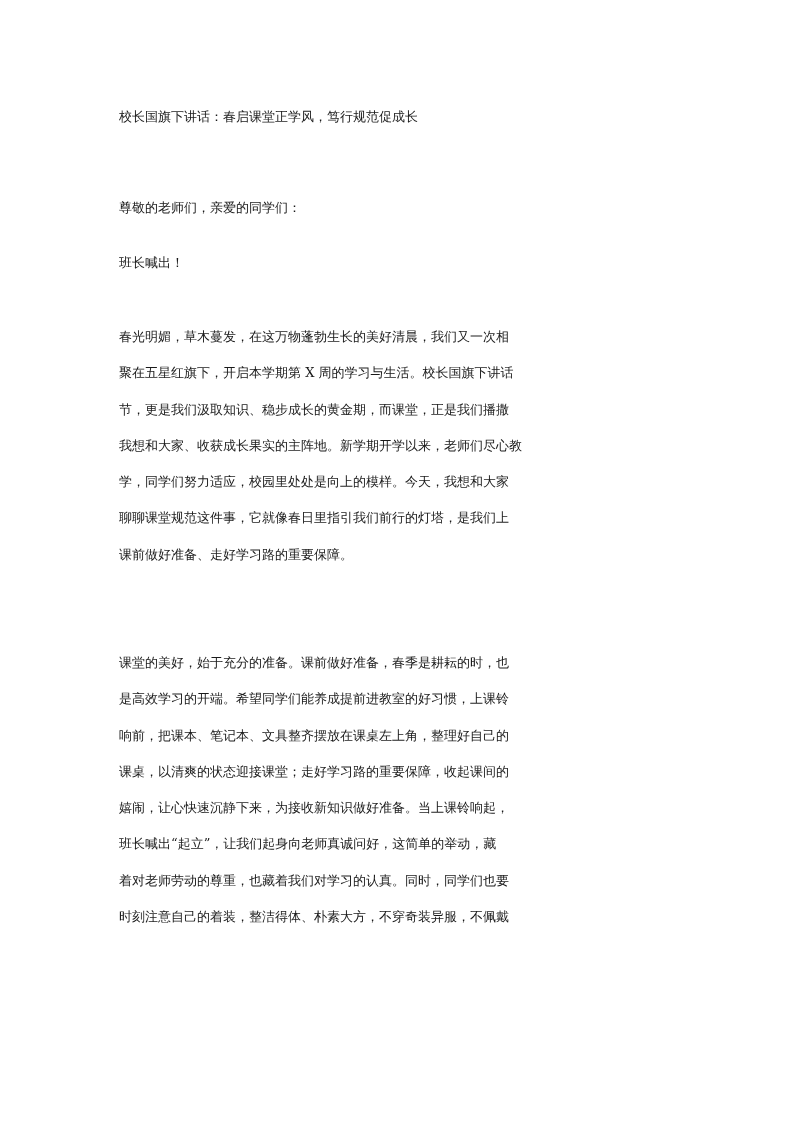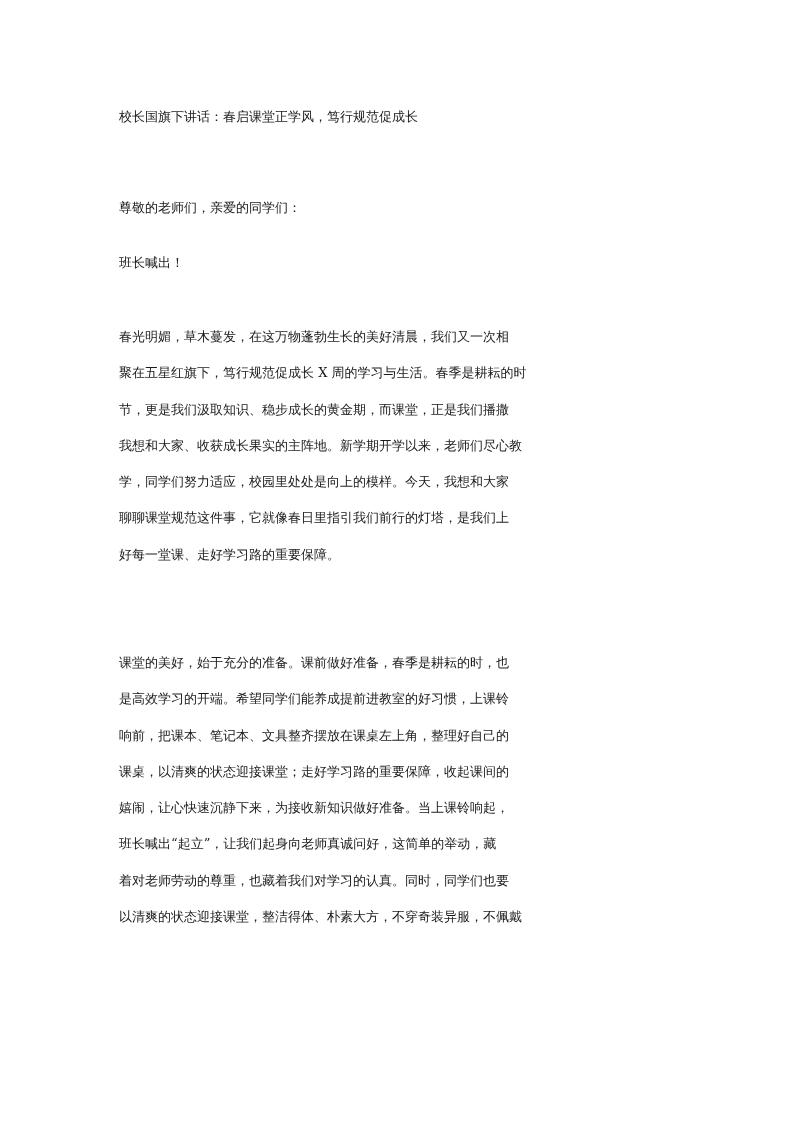--- a/index.html
+++ b/index.html
@@ -39,31 +39,31 @@
 </head>
 <body>
 
 <div class="page">
   <p class="line-block title">校长国旗下讲话：春启课堂正学风，笃行规范促成长</p>
   <p class="line-block salutation">尊敬的老师们，亲爱的同学们：</p>
   <p class="line-block greeting">班长喊出！</p>
 
   <div class="line-block para1">
     <div>春光明媚，草木蔓发，在这万物蓬勃生长的美好清晨，我们又一次相</div>
-    <div>聚在五星红旗下，笃行规范促成长 X 周的学习与生活。春季是耕耘的时</div>
+    <div>聚在五星红旗下，开启本学期第 X 周的学习与生活。校长国旗下讲话</div>
     <div>节，更是我们汲取知识、稳步成长的黄金期，而课堂，正是我们播撒</div>
     <div>我想和大家、收获成长果实的主阵地。新学期开学以来，老师们尽心教</div>
     <div>学，同学们努力适应，校园里处处是向上的模样。今天，我想和大家</div>
     <div>聊聊课堂规范这件事，它就像春日里指引我们前行的灯塔，是我们上</div>
-    <div>好每一堂课、走好学习路的重要保障。</div>
+    <div>课前做好准备、走好学习路的重要保障。</div>
   </div>
 
   <div class="line-block para2">
     <div>课堂的美好，始于充分的准备。课前做好准备，春季是耕耘的时，也</div>
     <div>是高效学习的开端。希望同学们能养成提前进教室的好习惯，上课铃</div>
     <div>响前，把课本、笔记本、文具整齐摆放在课桌左上角，整理好自己的</div>
     <div>课桌，以清爽的状态迎接课堂；走好学习路的重要保障，收起课间的</div>
     <div>嬉闹，让心快速沉静下来，为接收新知识做好准备。当上课铃响起，</div>
     <div>班长喊出“起立”，让我们起身向老师真诚问好，这简单的举动，藏</div>
     <div>着对老师劳动的尊重，也藏着我们对学习的认真。同时，同学们也要</div>
-    <div>以清爽的状态迎接课堂，整洁得体、朴素大方，不穿奇装异服，不佩戴</div>
+    <div>时刻注意自己的着装，整洁得体、朴素大方，不穿奇装异服，不佩戴</div>
   </div>
 </div>
 
 </body></html>

